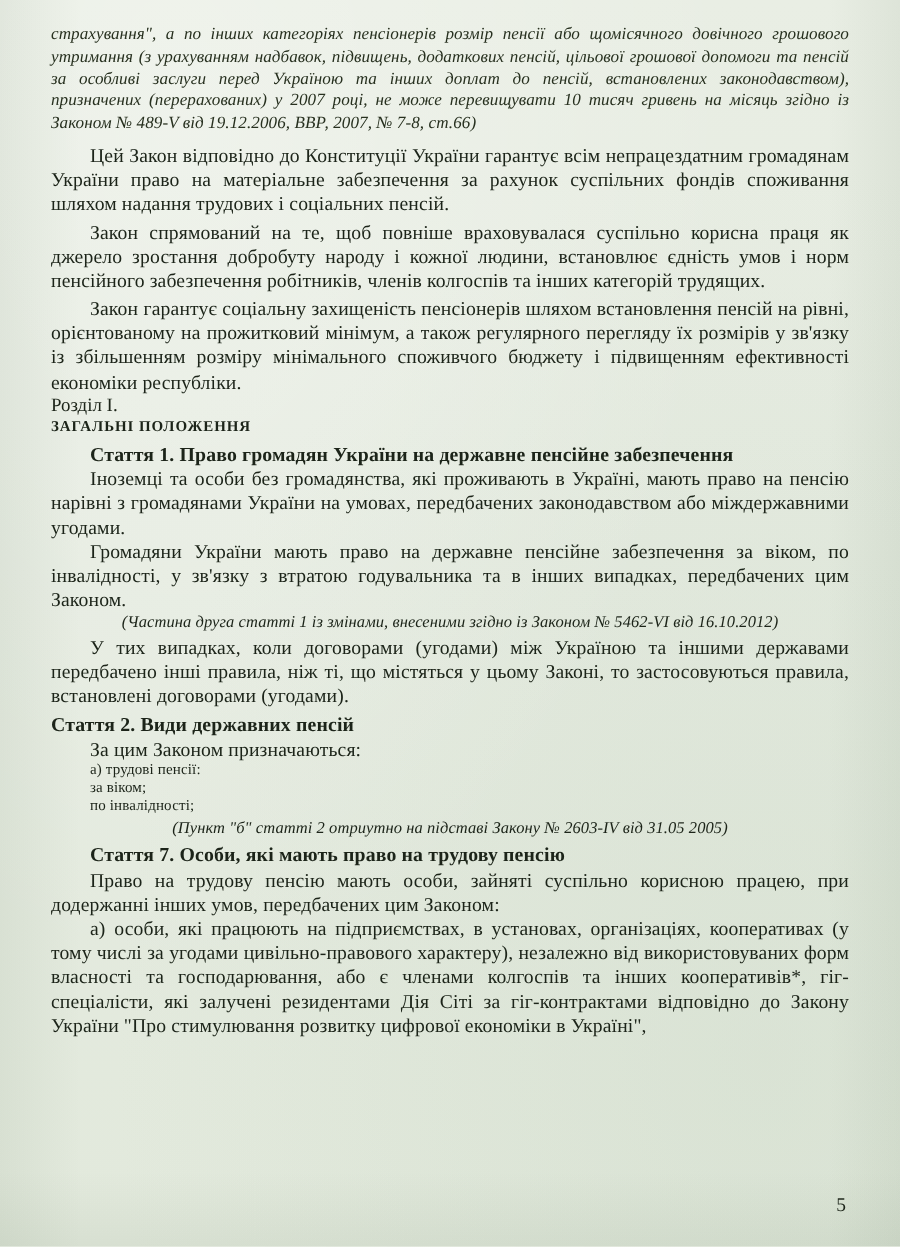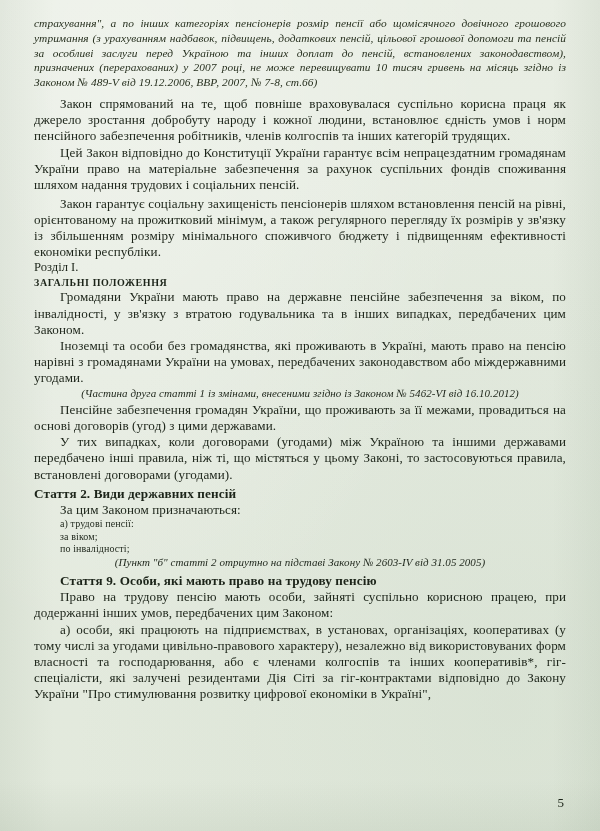--- a/index.html
+++ b/index.html
@@ -113,42 +113,42 @@
   }
 </style>
 </head>
 <body>
 
 <div class="page blur">
   <div class="col">
 
     <p class="top-frag">страхування", а по інших категоріях пенсіонерів розмір пенсії або щомісячного довічного грошового утримання (з урахуванням надбавок, підвищень, додаткових пенсій, цільової грошової допомоги та пенсій за особливі заслуги перед Україною та інших доплат до пенсій, встановлених законодавством), призначених (перерахованих) у 2007 році, не може перевищувати 10 тисяч гривень на місяць згідно із Законом № 489-V від 19.12.2006, ВВР, 2007, № 7-8, ст.66)</p>
 
+    <p class="ind">Цей Закон відповідно до Конституції України гарантує всім непрацездатним громадянам України право на матеріальне забезпечення за рахунок суспільних фондів споживання шляхом надання трудових і соціальних пенсій.</p>
     <p class="ind spaced">Закон спрямований на те, щоб повніше враховувалася суспільно корисна праця як джерело зростання добробуту народу і кожної людини, встановлює єдність умов і норм пенсійного забезпечення робітників, членів колгоспів та інших категорій трудящих.</p>
-    <p class="ind">Цей Закон відповідно до Конституції України гарантує всім непрацездатним громадянам України право на матеріальне забезпечення за рахунок суспільних фондів споживання шляхом надання трудових і соціальних пенсій.</p>
     <p class="ind spaced">Закон гарантує соціальну захищеність пенсіонерів шляхом встановлення пенсій на рівні, орієнтованому на прожитковий мінімум, а також регулярного перегляду їх розмірів у зв'язку із збільшенням розміру мінімального споживчого бюджету і підвищенням ефективності економіки республіки.</p>
 
     <div class="section-head">
       <span class="rozdil">Розділ I.</span>
       <span class="caps">ЗАГАЛЬНІ ПОЛОЖЕННЯ</span>
     </div>
 
+    <p class="article-title centerish">Стаття 1. Право громадян України на державне пенсійне забезпечення</p>
+    <p class="ind">Іноземці та особи без громадянства, які проживають в Україні, мають право на пенсію нарівні з громадянами України на умовах, передбачених законодавством або міждержавними угодами.</p>
     <p class="ind">Громадяни України мають право на державне пенсійне забезпечення за віком, по інвалідності, у зв'язку з втратою годувальника та в інших випадках, передбачених цим Законом.</p>
-    <p class="ind">Іноземці та особи без громадянства, які проживають в Україні, мають право на пенсію нарівні з громадянами України на умовах, передбачених законодавством або міждержавними угодами.</p>
     <p class="note">(Частина друга статті 1 із змінами, внесеними згідно із Законом № 5462-VI від 16.10.2012)</p>
-    <p class="ind">Пенсійне забезпечення громадян України, що проживають за її межами, провадиться на основі договорів (угод) з цими державами.</p>
     <p class="ind">У тих випадках, коли договорами (угодами) між Україною та іншими державами передбачено інші правила, ніж ті, що містяться у цьому Законі, то застосовуються правила, встановлені договорами (угодами).</p>
 
     <p class="article-title">Стаття 2. Види державних пенсій</p>
     <p class="ind">За цим Законом призначаються:</p>
     <p class="list-line">а) трудові пенсії:</p>
     <p class="list-line">за віком;</p>
     <p class="list-line">по інвалідності;</p>
     <p class="note">(Пункт "б" статті 2 отриутно на підставі Закону № 2603-IV від 31.05 2005)</p>
 
-    <p class="article-title centerish">Стаття 9. Особи, які мають право на трудову пенсію</p>
+    <p class="article-title centerish">Стаття 7. Особи, які мають право на трудову пенсію</p>
     <p class="ind">Право на трудову пенсію мають особи, зайняті суспільно корисною працею, при додержанні інших умов, передбачених цим Законом:</p>
     <p class="ind">а) особи, які працюють на підприємствах, в установах, організаціях, кооперативах (у тому числі за угодами цивільно-правового характеру), незалежно від використовуваних форм власності та господарювання, або є членами колгоспів та інших кооперативів*, гіг-спеціалісти, які залучені резидентами Дія Сіті за гіг-контрактами відповідно до Закону України "Про стимулювання розвитку цифрової економіки в Україні",</p>
 
   </div>
 
   <div class="pagenum">5</div>
 </div>
 
 </body></html>

